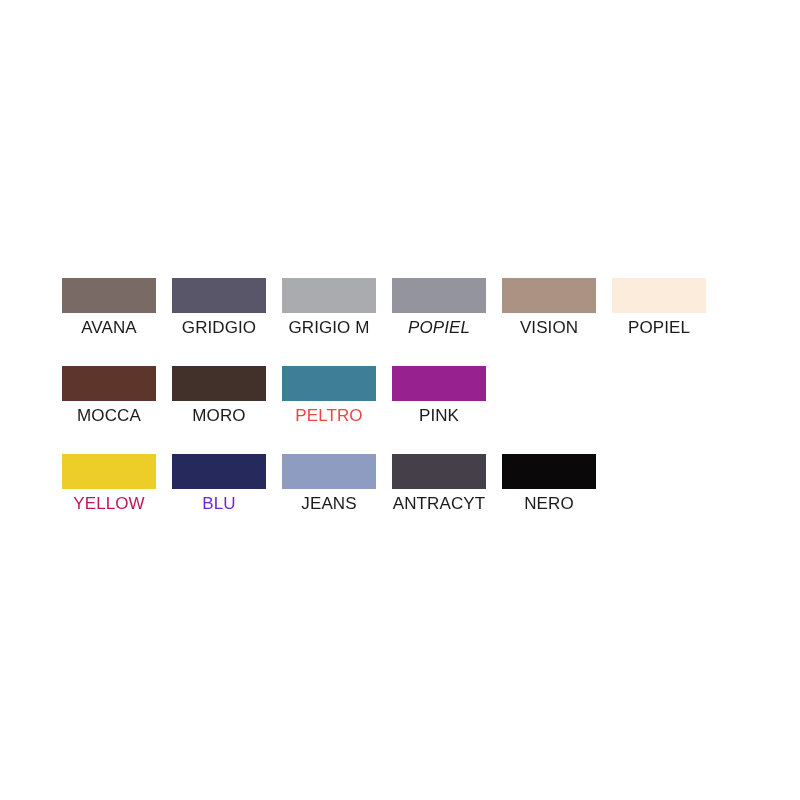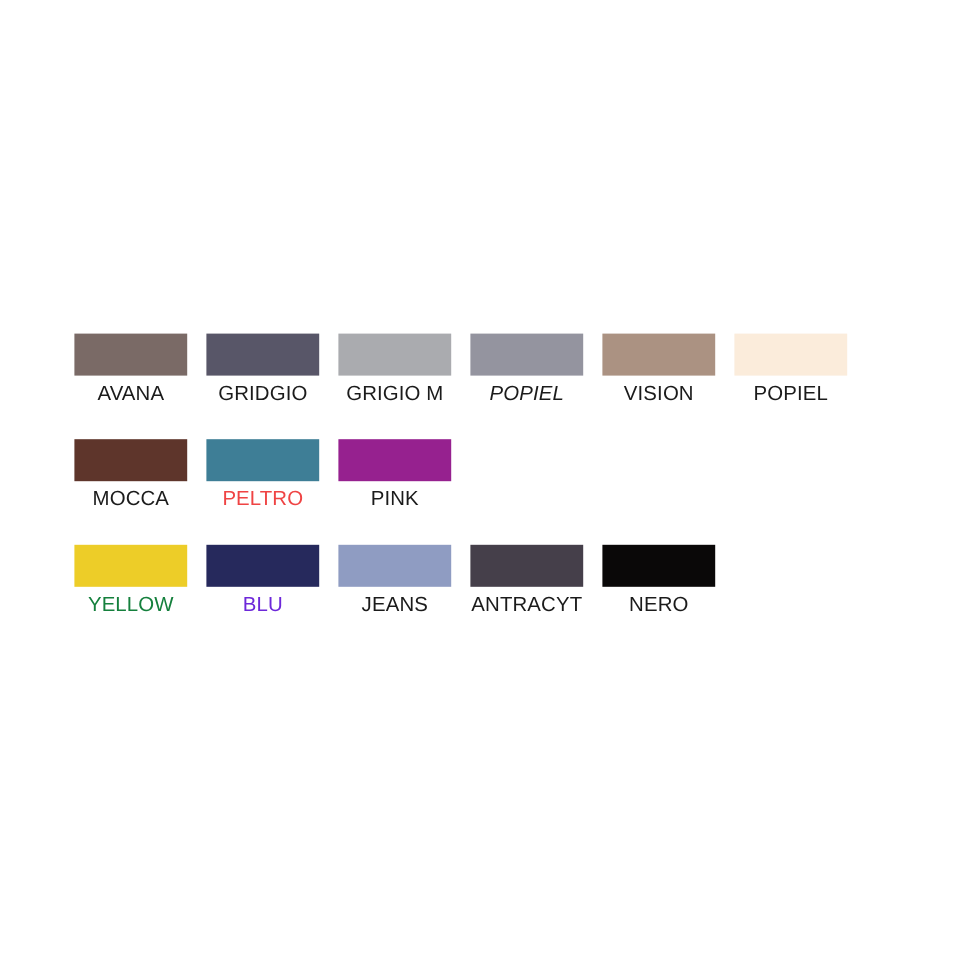--- a/index.html
+++ b/index.html
@@ -89,33 +89,37 @@
         <span class="swatch-label" style="color: rgb(27, 27, 27);">POPIEL</span>
       </div>
     </div>
 
     <div class="swatch-row">
       <div class="swatch-cell">
         <span class="swatch-chip" style="background-color: rgb(94, 53, 43);"></span>
         <span class="swatch-label" style="color: rgb(27, 27, 27);">MOCCA</span>
       </div>
       <div class="swatch-cell">
+        <span class="swatch-chip" style="background-color: rgb(66, 48, 42);"></span>
+        <span class="swatch-label" style="color: rgb(27, 27, 27);">MORO</span>
+      </div>
+      <div class="swatch-cell">
         <span class="swatch-chip" style="background-color: rgb(62, 126, 150);"></span>
         <span class="swatch-label" style="color: #ef4444; text-align: right;">PELTRO</span>
       </div>
       <div class="swatch-cell">
         <span class="swatch-chip" style="background-color: rgb(150, 33, 143);"></span>
         <span class="swatch-label" style="color: rgb(27, 27, 27);">PINK</span>
       </div>
     </div>
 
     <div class="swatch-row">
       <div class="swatch-cell">
         <span class="swatch-chip" style="background-color: rgb(237, 205, 40);"></span>
-        <span class="swatch-label" style="color: #15803d;">YELLOW</span>
+        <span class="swatch-label" style="color: #be185d;">YELLOW</span>
       </div>
       <div class="swatch-cell">
         <span class="swatch-chip" style="background-color: rgb(38, 41, 92);"></span>
         <span class="swatch-label" style="color: #6d28d9;">BLU</span>
       </div>
       <div class="swatch-cell">
         <span class="swatch-chip" style="background-color: rgb(143, 156, 194);"></span>
         <span class="swatch-label" style="color: rgb(27, 27, 27); text-align: center;">JEANS</span>
       </div>
       <div class="swatch-cell">

